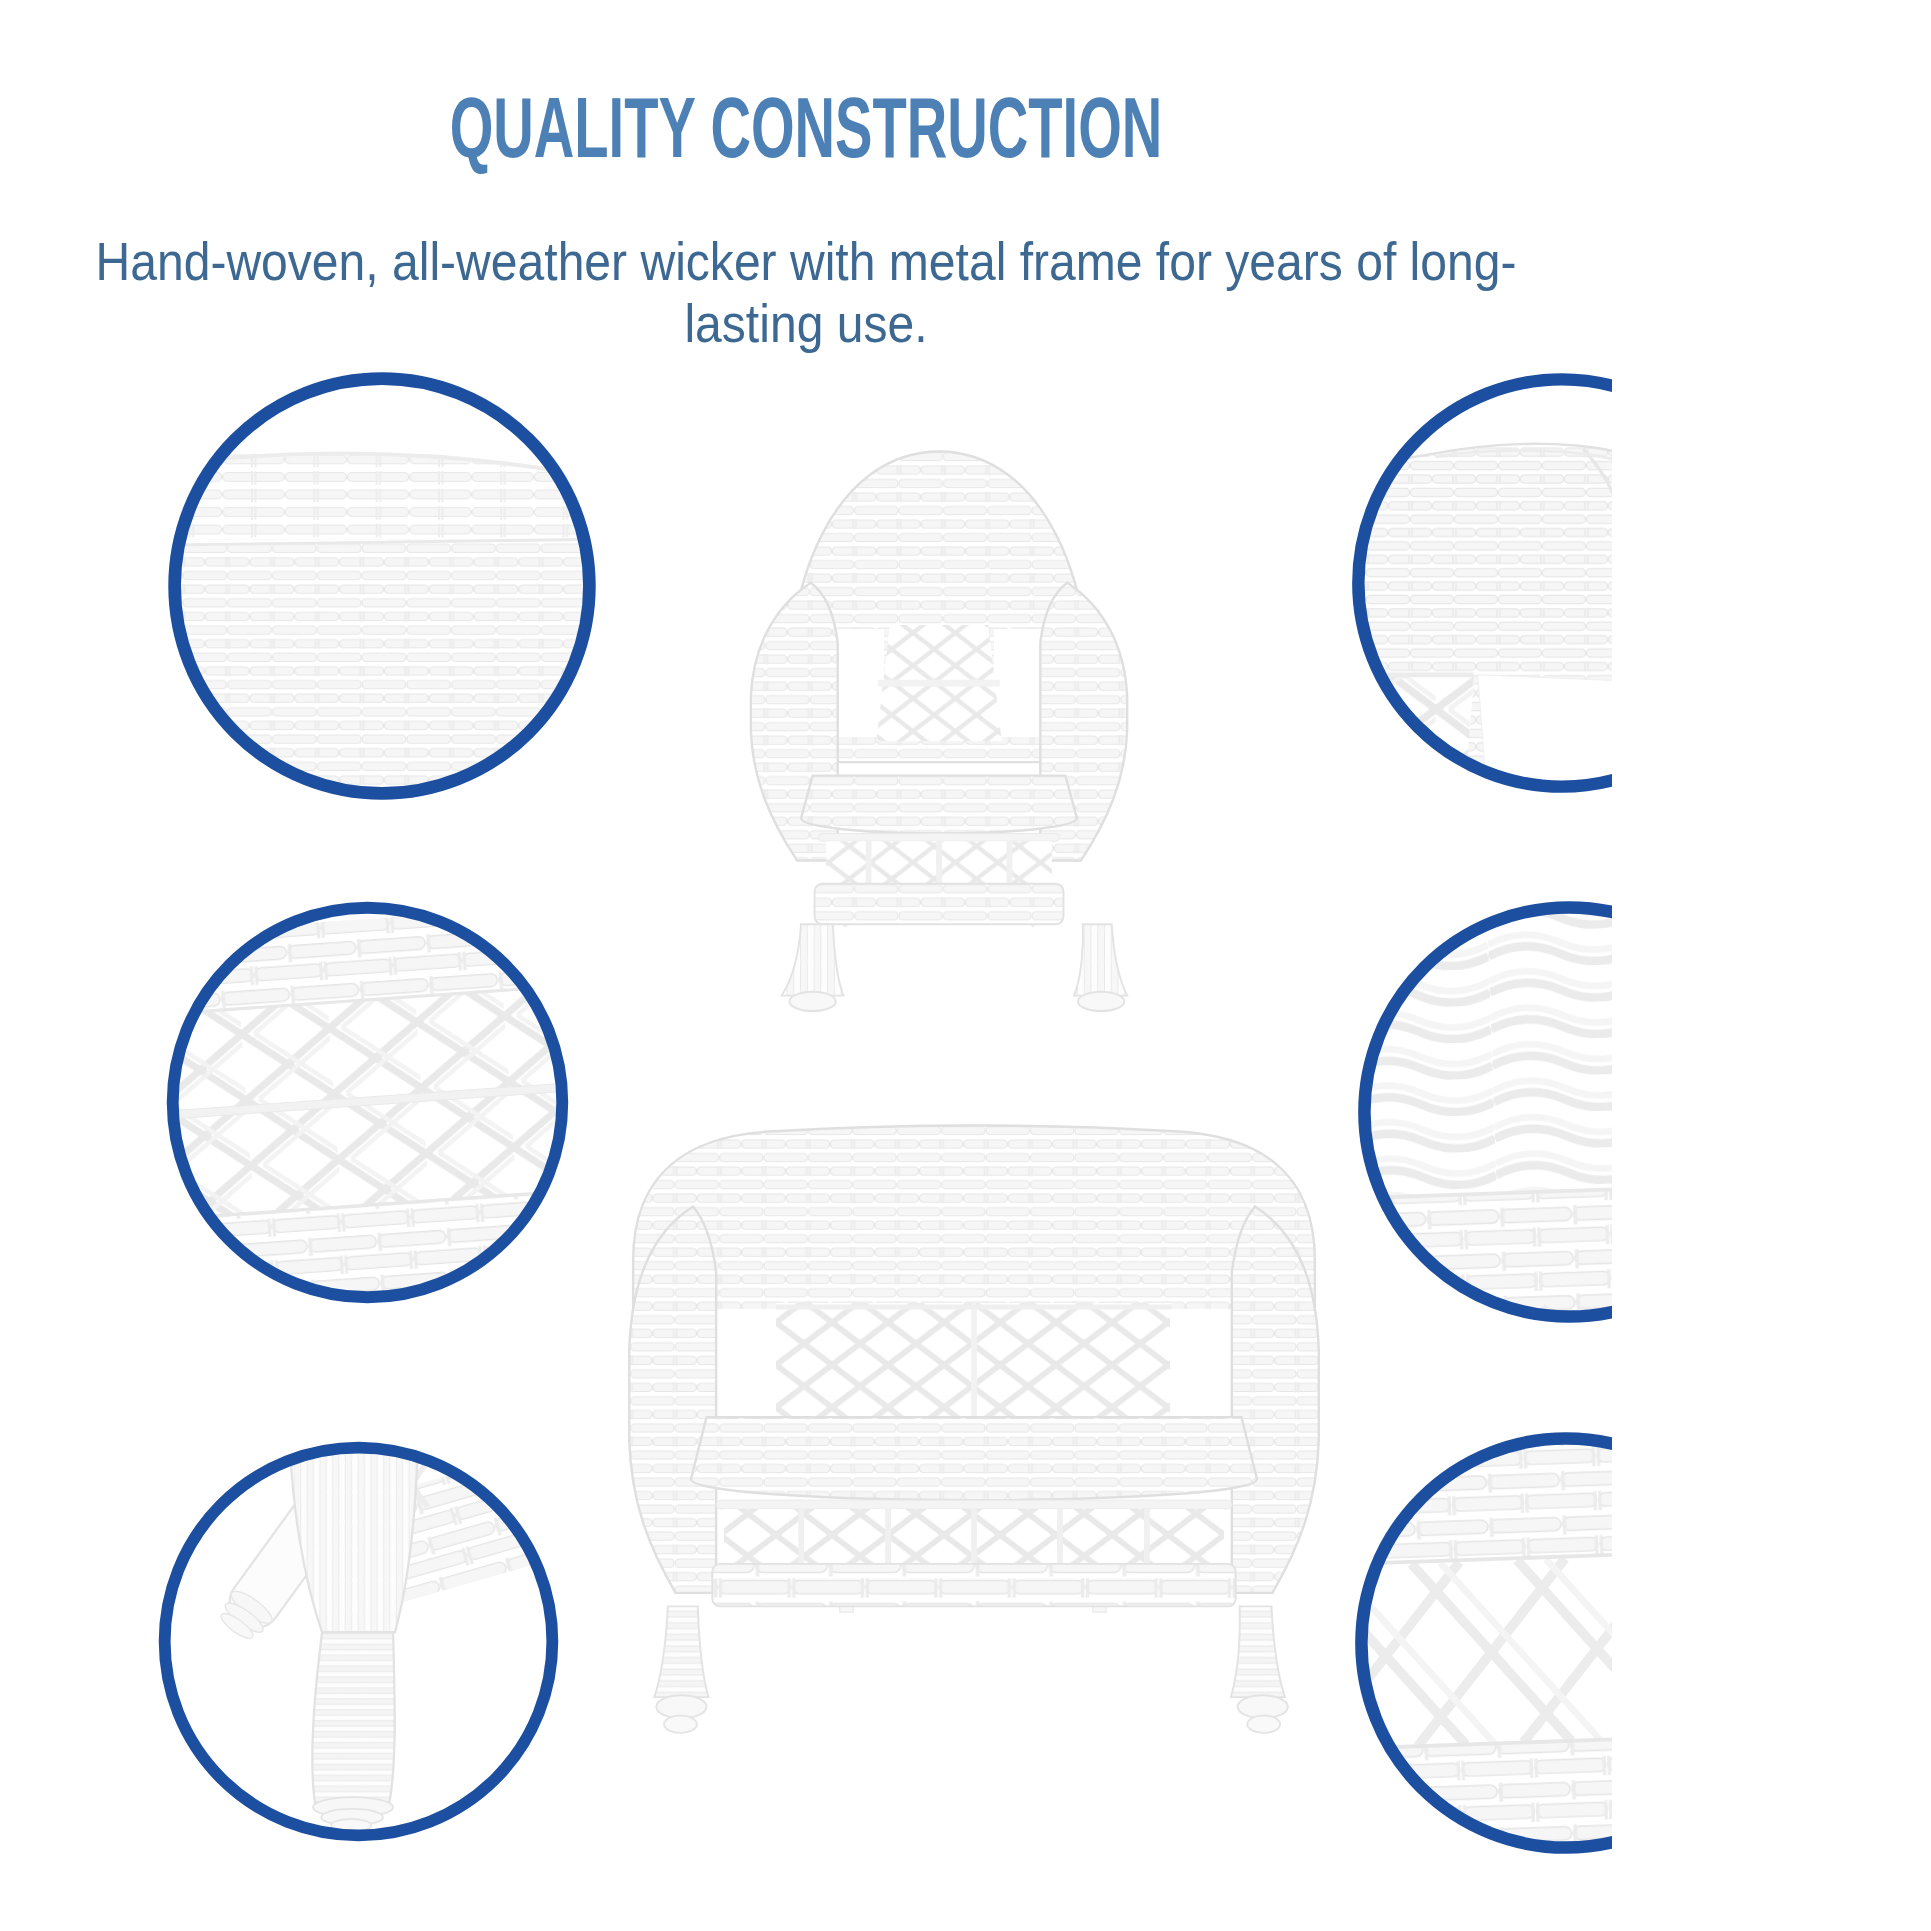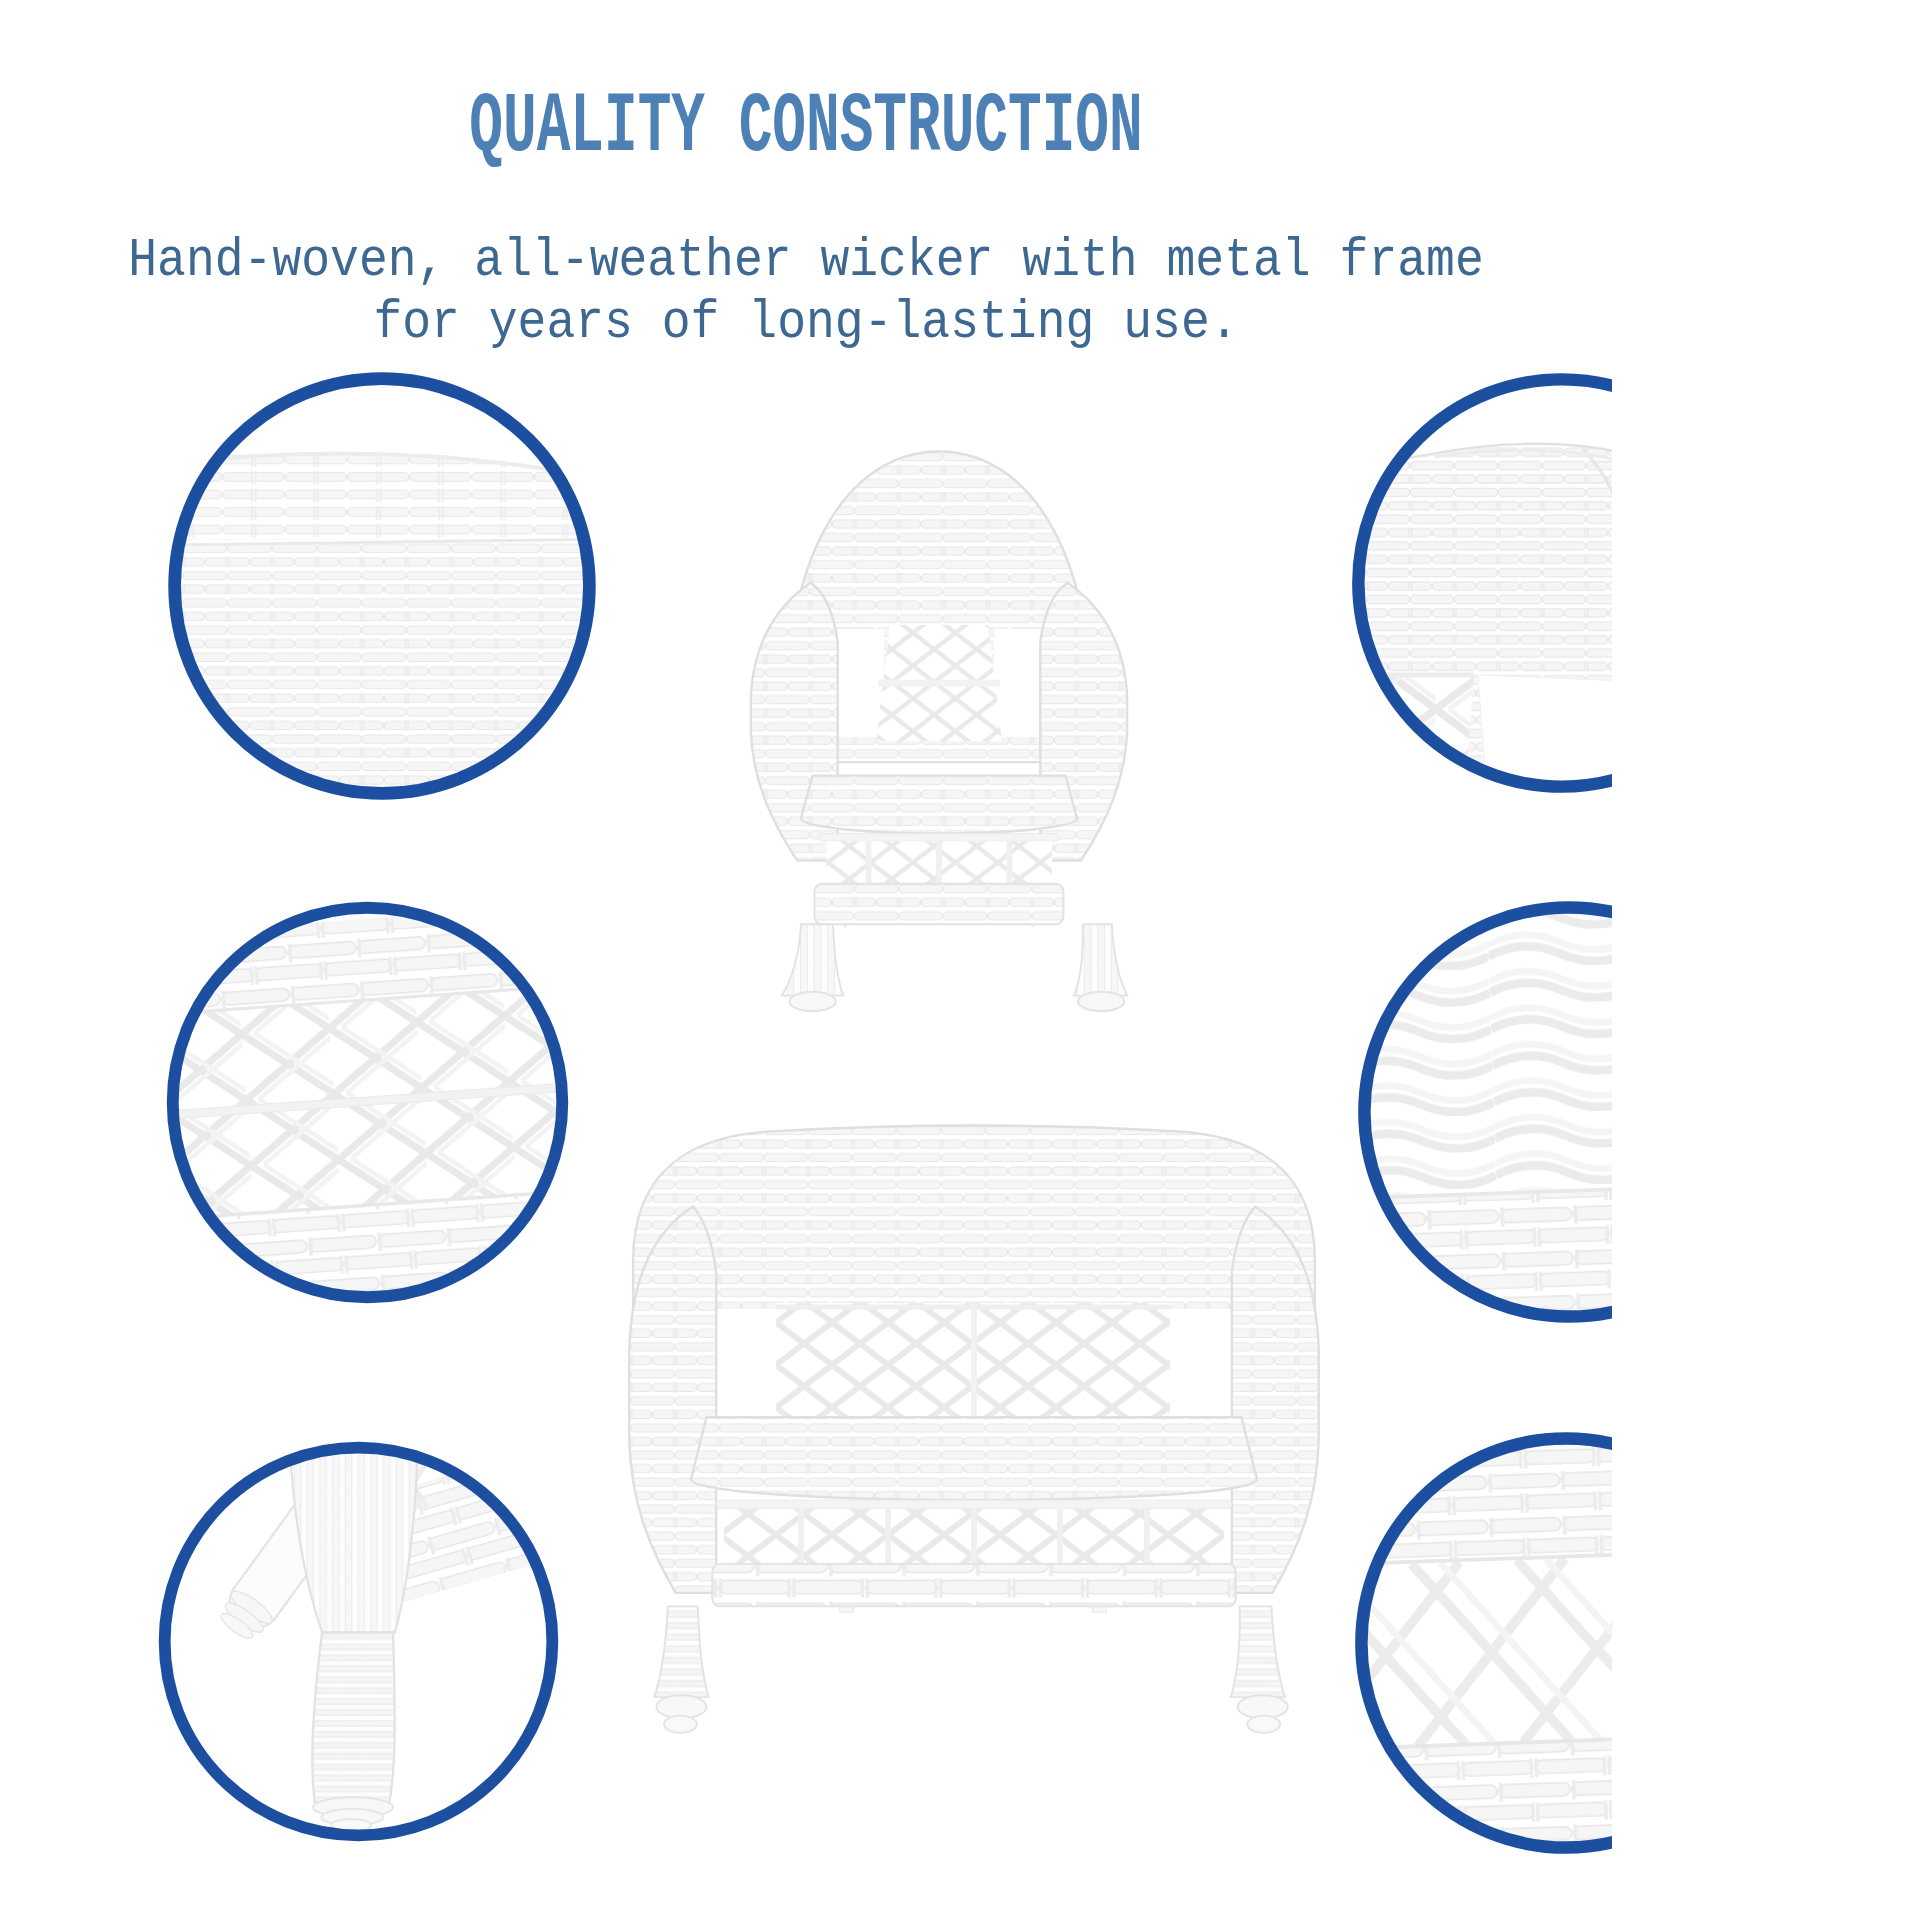--- a/index.html
+++ b/index.html
@@ -1,19 +1,19 @@
 <!DOCTYPE html>
 <html style="--color-background: #ffffff; --color-title: #4d81b6; --color-subtitle: #3d6892; --color-ring: #1d4fa0;"><head>
 <meta charset="utf-8">
 <style>
   html,body{margin:0;padding:0;background:#ffffff;}
   .page{
     position:relative;width:1612px;height:1931px;overflow:hidden;
     background:var(--color-background,#ffffff);
-    font-family:Liberation Mono, monospace;
+    font-family:Liberation Sans, sans-serif;
   }
   .title{
     position:absolute;top:85px;left:0;width:100%;margin:0;
     text-align:center;font-size:85px;font-weight:bold;line-height:1;
     letter-spacing:0px;color:var(--color-title,#4d81b6);
     transform:scaleX(0.66);
   }
   .subtitle{
     position:absolute;top:230px;left:0;width:100%;margin:0;
     text-align:center;font-size:54px;font-weight:400;line-height:1.15;

